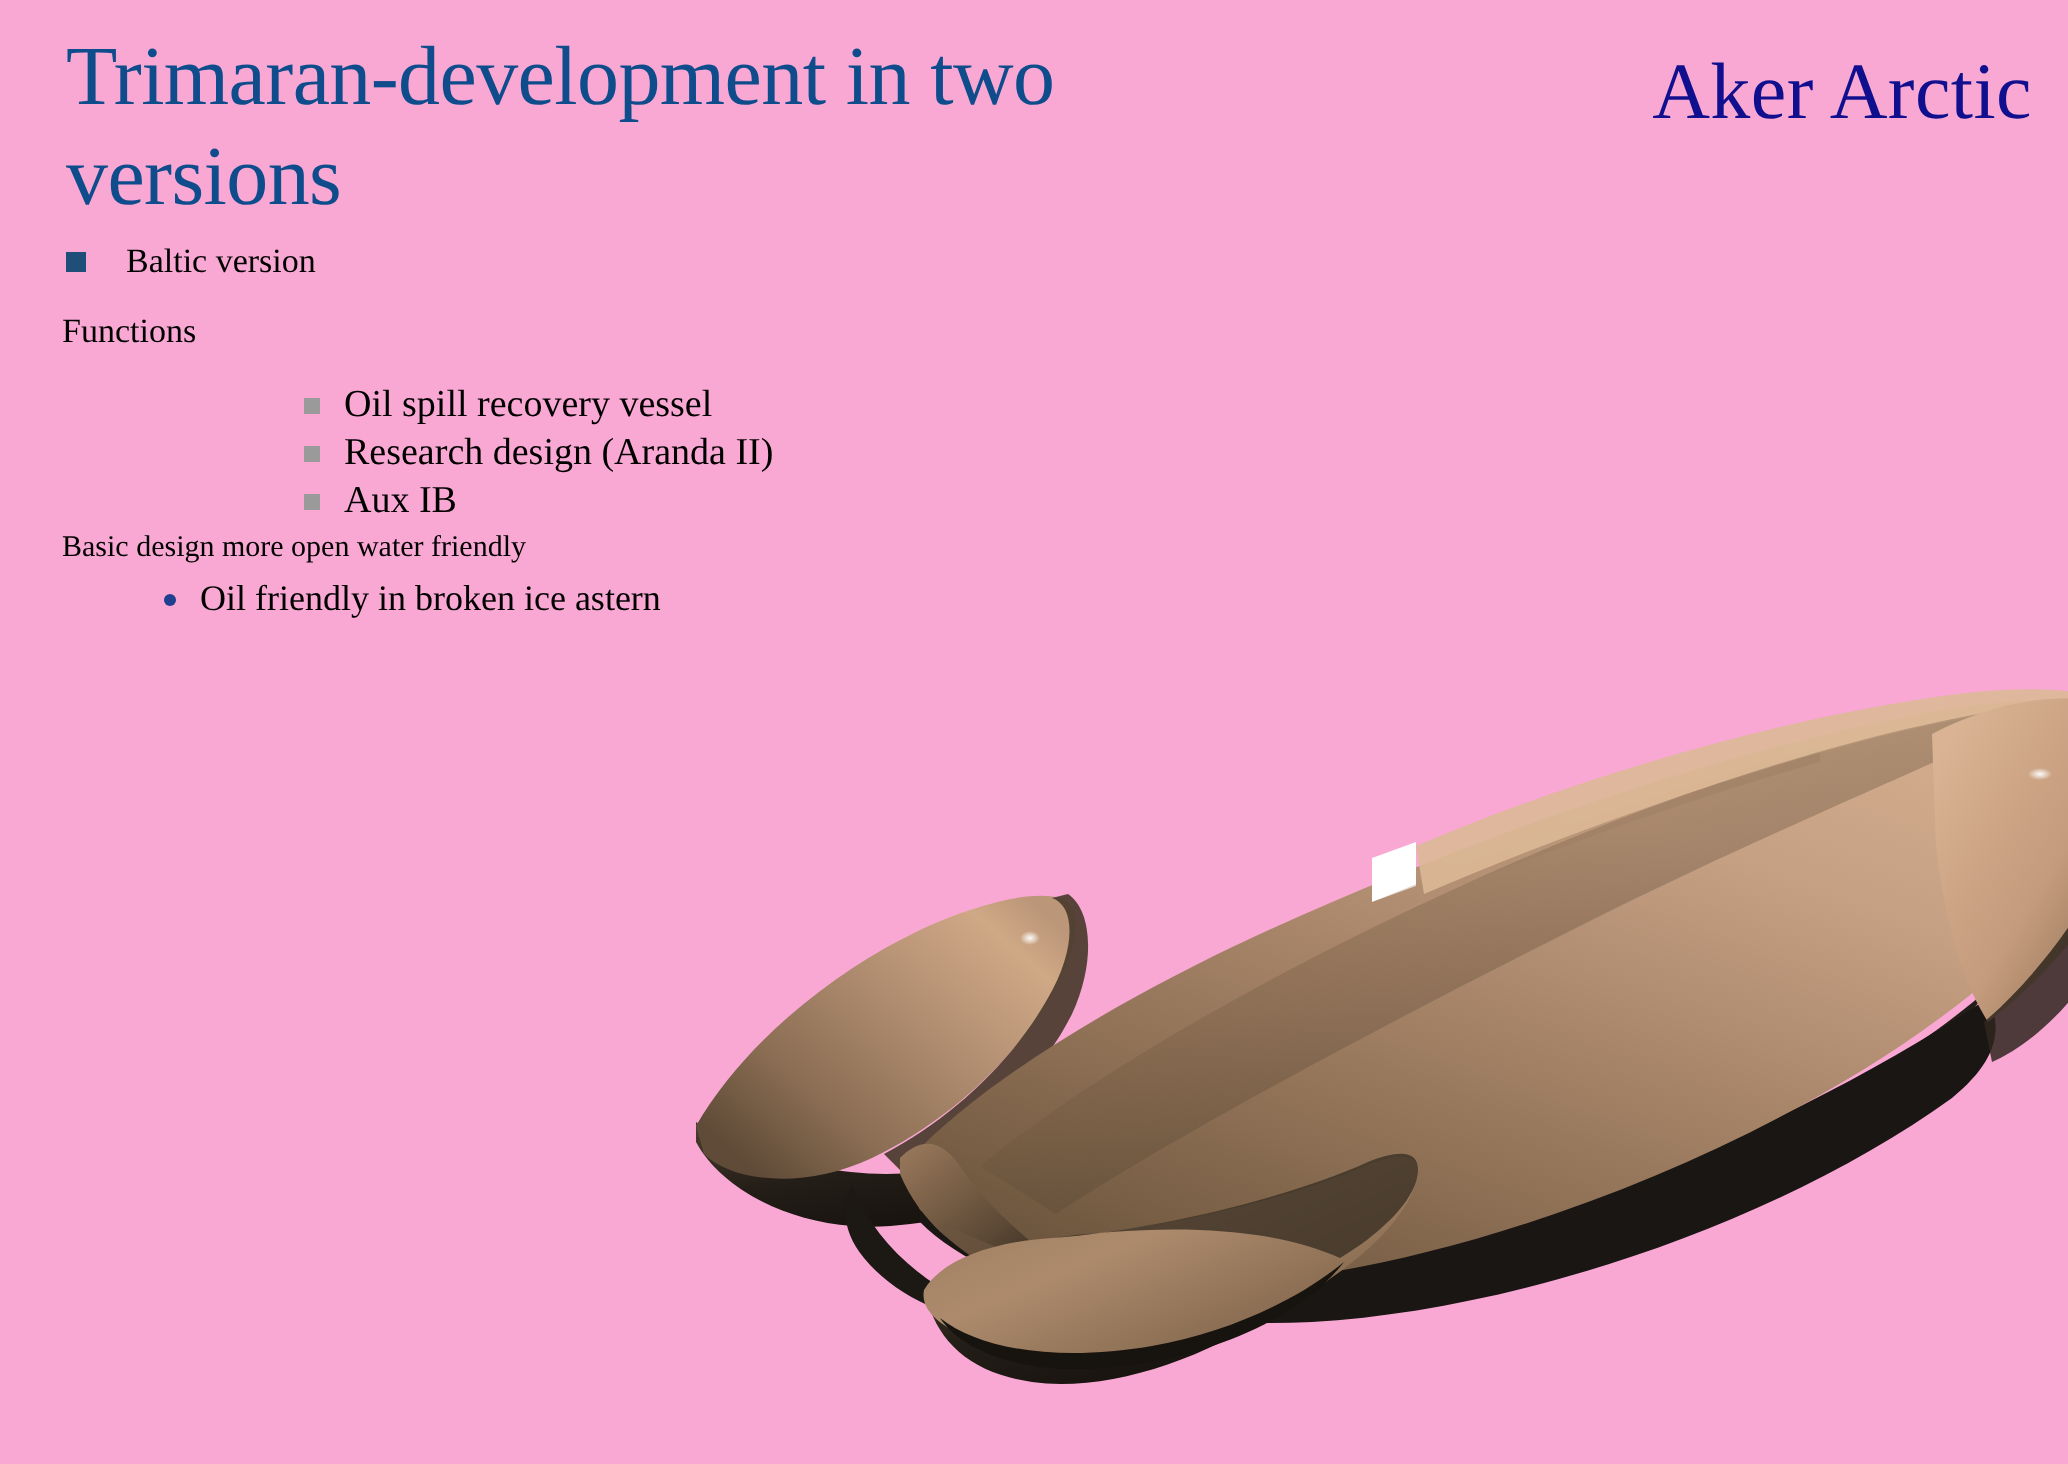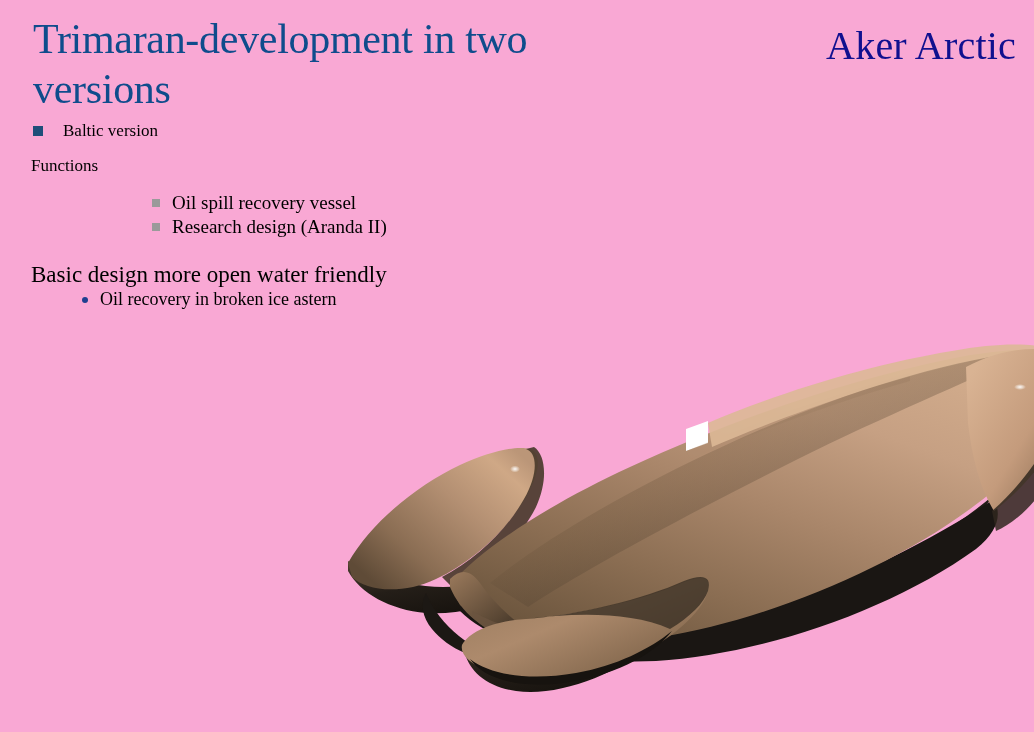--- a/index.html
+++ b/index.html
@@ -100,21 +100,21 @@
     color: #000000;
     font-size: 19px;
     line-height: 23px;
   }
 
   #basic-design-label {
     position: absolute;
     left: 31px;
     top: 261px;
     color: #000000;
-    font-size: 23px;
+    font-size: 15px;
     line-height: 27px;
     white-space: nowrap;
   }
 
   #design-list {
     position: absolute;
     left: 82px;
     top: 288px;
     margin: 0;
     padding: 0;
@@ -173,28 +173,32 @@
 
   <ul id="functions-list">
     <li>
       <span class="sq-bullet-gray"></span>
       <span class="sub-text">Oil spill recovery vessel</span>
     </li>
     <li>
       <span class="sq-bullet-gray"></span>
       <span class="sub-text">Research design (Aranda II)</span>
     </li>
+    <li>
+      <span class="sq-bullet-gray"></span>
+      <span class="sub-text">Aux IB</span>
+    </li>
   </ul>
 
   <div id="basic-design-label">Basic design more open water friendly</div>
 
   <ul id="design-list">
     <li>
       <span class="dot-bullet-blue"></span>
-      <span class="design-text">Oil recovery in broken ice astern</span>
+      <span class="design-text">Oil friendly in broken ice astern</span>
     </li>
   </ul>
 
   <div id="render-figure">
     <svg viewBox="0 0 704 370" preserveAspectRatio="none">
       <defs>
         <linearGradient id="gMainDeck" x1="0.15" y1="0.95" x2="0.85" y2="0.05">
           <stop offset="0%" stop-color="#6e573f"></stop>
           <stop offset="22%" stop-color="#8a6d52"></stop>
           <stop offset="48%" stop-color="#a9866a"></stop>

